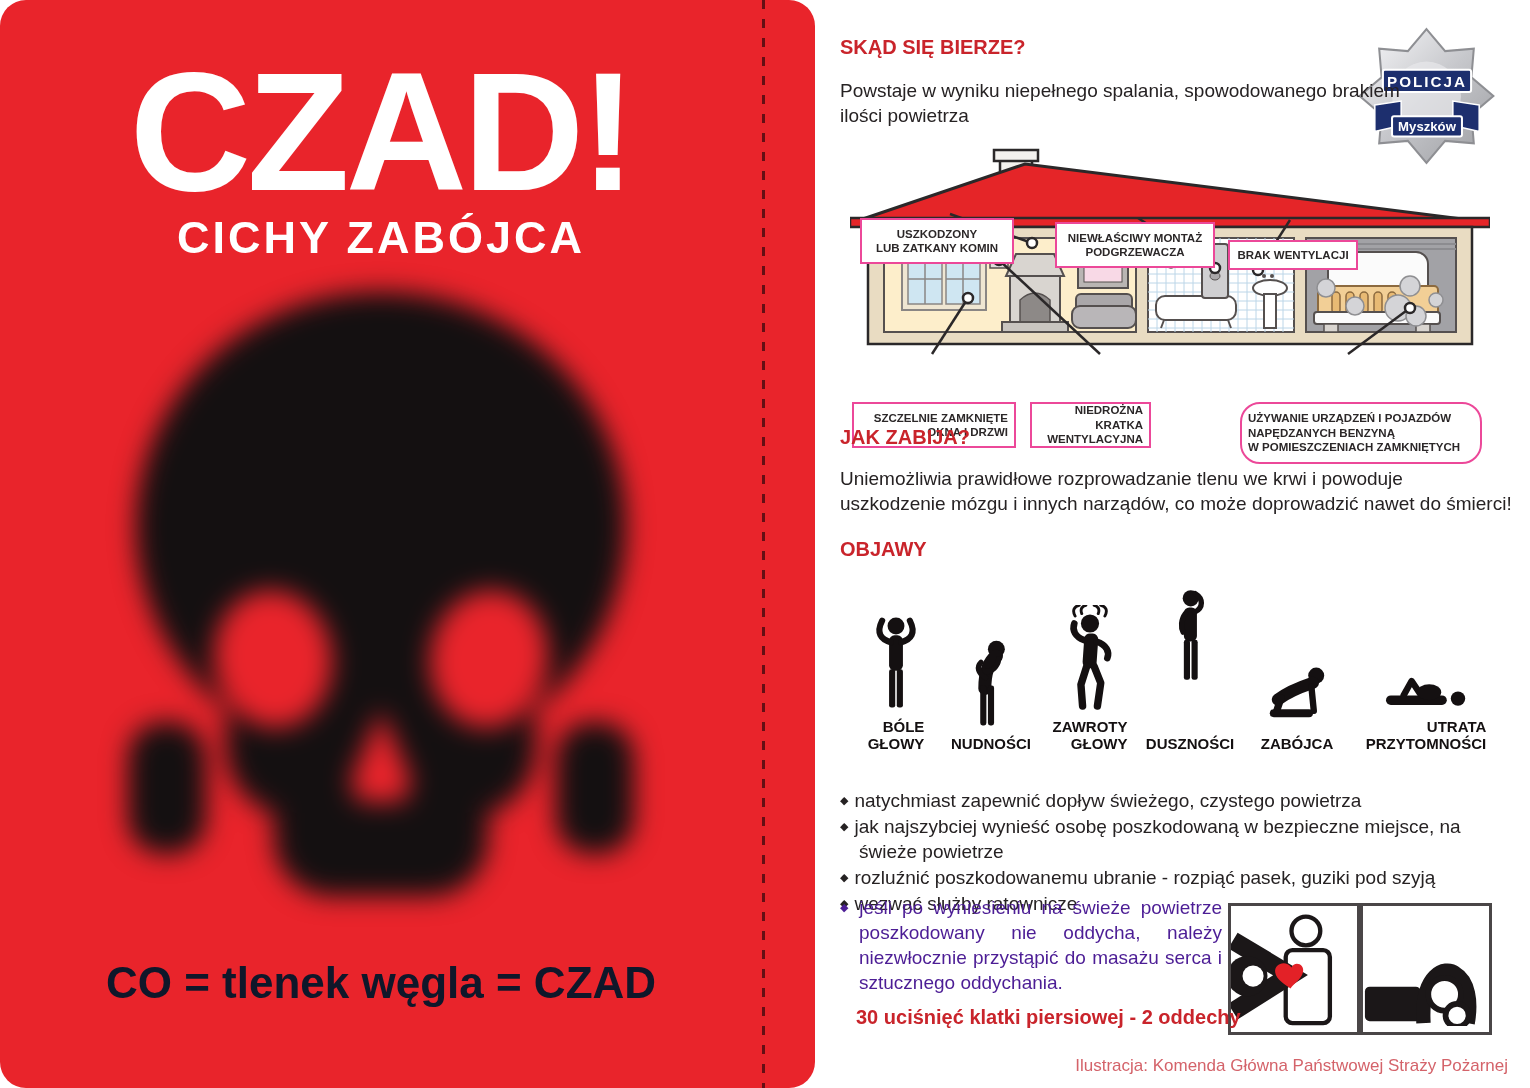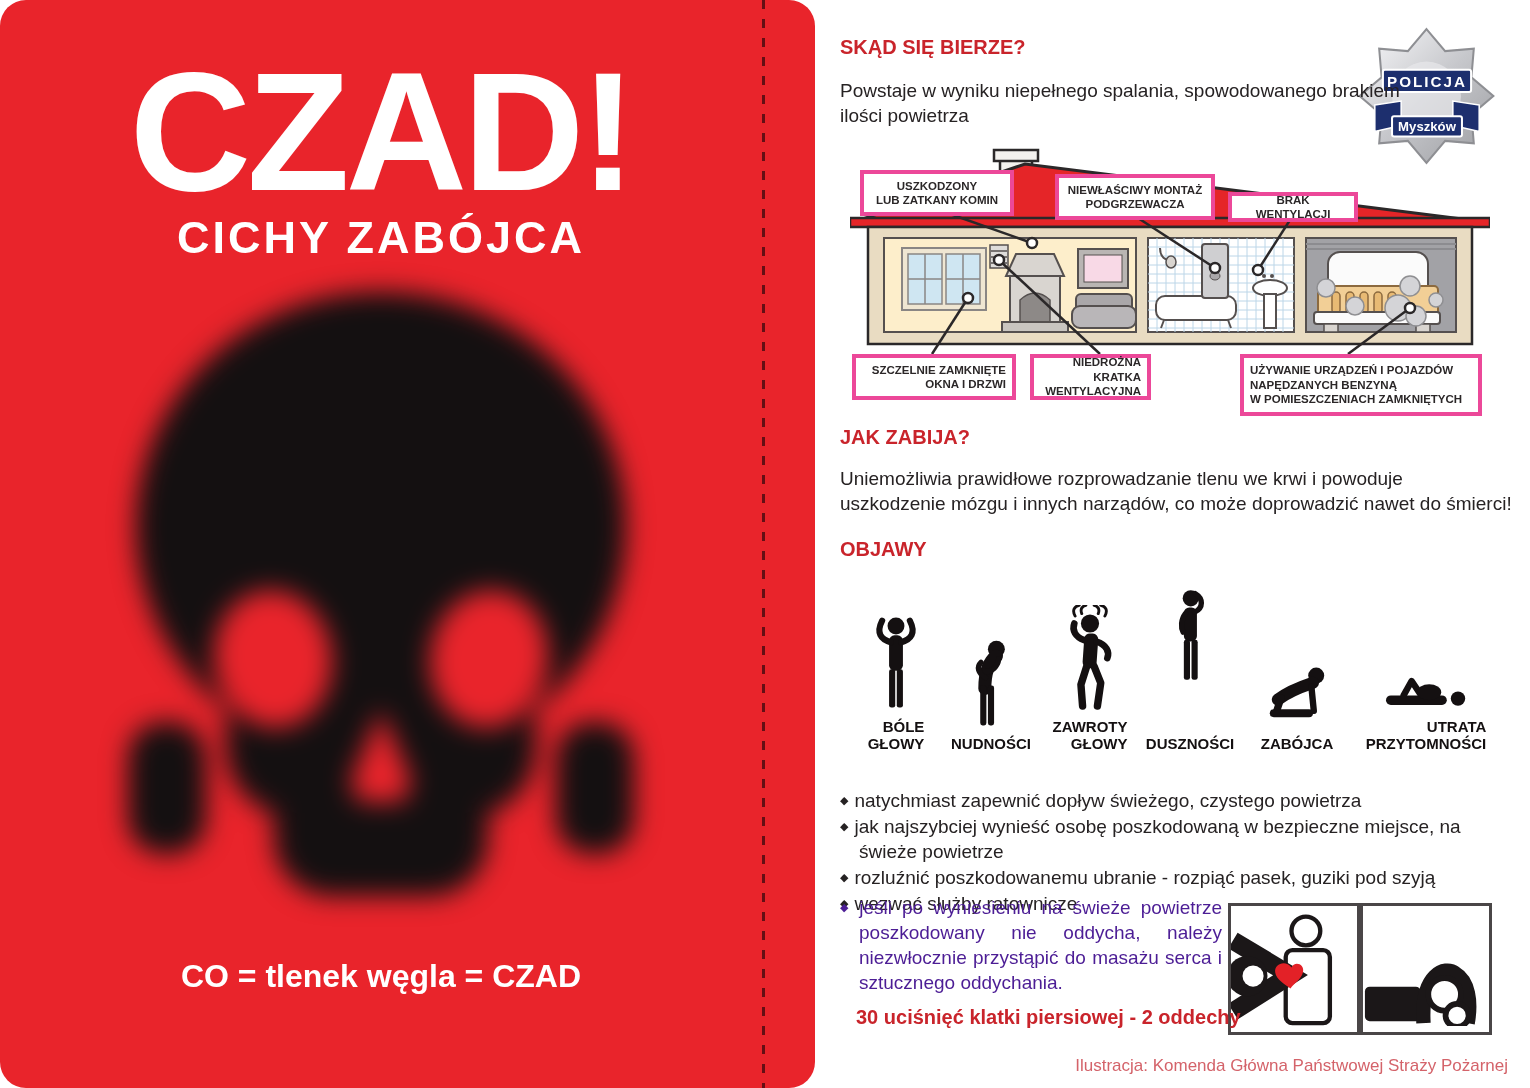--- a/index.html
+++ b/index.html
@@ -7,22 +7,22 @@
           font-family:"Liberation Sans",sans-serif;}
 
   
   .left-panel{position:absolute;left:0;top:0;width:815px;height:1088px;background:#e9242b;border-radius:26px;}
   .fold-line{position:absolute;left:762px;top:0;width:3px;height:1088px;
              background:repeating-linear-gradient(to bottom,#4d0b10 0 9px,transparent 9px 19px);opacity:.85;}
   .big-title{position:absolute;left:0;top:48px;width:762px;text-align:center;color:#fff;
              font-size:168px;font-weight:bold;letter-spacing:-4px;line-height:1;}
   .sub-title{position:absolute;left:0;top:212px;width:762px;text-align:center;color:#fff;
              font-size:45px;font-weight:bold;letter-spacing:3px;}
-  .formula{position:absolute;left:0;top:958px;width:762px;text-align:center;color:#ffffff;
-           font-size:32px;font-weight:bold;}
+  .formula{position:absolute;left:0;top:958px;width:762px;text-align:center;color:#0f172a;
+           font-size:44px;font-weight:bold;}
 
   
   .skull{position:absolute;left:116px;top:292px;width:530px;height:640px;filter:blur(13px);}
   .skull div{position:absolute;}
   .sk-black{background:#141011;}
   .sk-red{background:#e9242b;}
   .sk-cranium{left:20px;top:0;width:490px;height:470px;border-radius:50%;}
   .sk-face{left:110px;top:320px;width:310px;height:205px;border-radius:0 0 70px 70px;}
   .sk-hook-l{left:12px;top:430px;width:78px;height:132px;border-radius:36px;}
   .sk-hook-r{left:440px;top:430px;width:78px;height:132px;border-radius:36px;}
@@ -32,25 +32,25 @@
   .sk-nose{left:234px;top:418px;width:62px;height:92px;
            clip-path:polygon(50% 0,100% 78%,86% 100%,14% 100%,0 78%);}
 
   
   .sec-heading{position:absolute;color:#c9242b;font-size:20px;font-weight:bold;}
   .body-text{position:absolute;color:#262223;font-size:19px;line-height:1.34;white-space:pre-line;}
 
   
   .house{position:absolute;left:850px;top:148px;width:640px;height:272px;}
   .house svg{position:absolute;left:0;top:0;}
-  .h-label{position:absolute;background:#fff;border:4px solid #ec4899;color:#2b2728;
+  .h-label{position:absolute;background:#fff;border:2px solid #ec4899;color:#2b2728;
            font-size:11.5px;font-weight:600;line-height:1.25;white-space:pre-line;
-           display:flex;align-items:center;justify-content:center;text-align:center;padding:3px 6px;box-sizing:border-box;}
+           display:flex;align-items:center;justify-content:center;text-align:center;padding:3px 6px;box-sizing:border-box;margin-top:48px;}
   .h-label.al-r{justify-content:flex-end;text-align:right;}
-  .h-label.al-l{justify-content:flex-start;text-align:left;}
+  .h-label.al-l{justify-content:flex-start;text-align:left;border-radius:20px;}
 
   
   .symptoms-row{position:absolute;left:848px;top:562px;width:650px;height:190px;display:flex;align-items:flex-end;}
   .symptom{display:flex;flex-direction:column;align-items:center;justify-content:flex-end;}
   .symptom svg{display:block;}
   .symptom-label{margin-top:6px;color:#141011;font-size:15px;font-weight:bold;text-align:right;
                  line-height:1.1;white-space:pre-line;}
 
   
   .bullets{position:absolute;left:840px;top:788px;width:678px;color:#262223;font-size:19px;line-height:1.32;}

